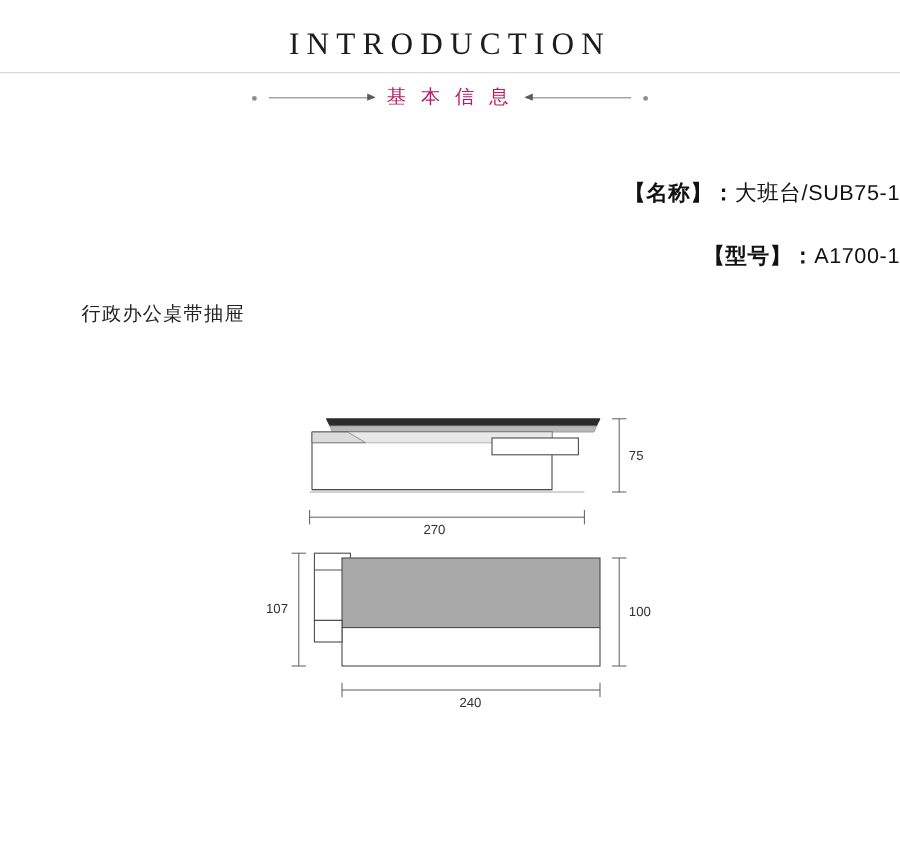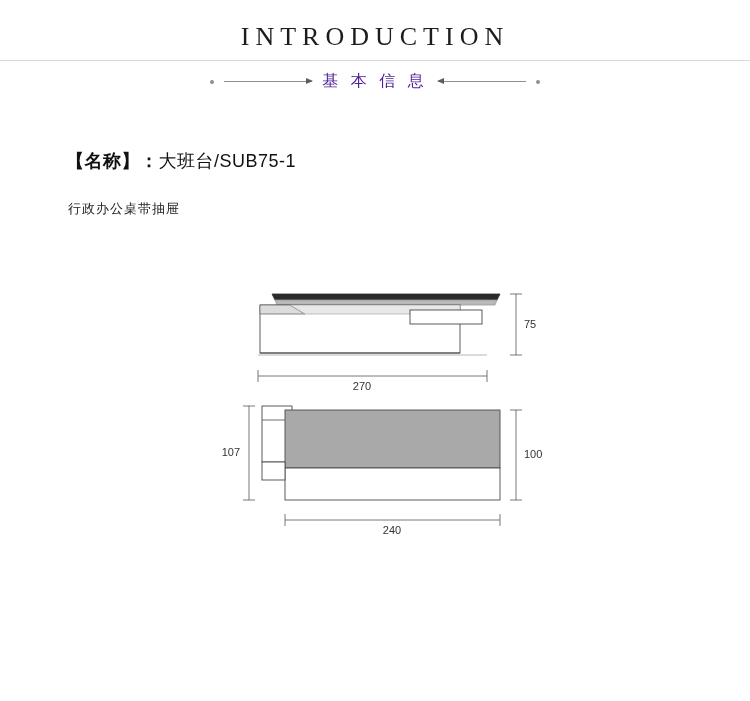--- a/index.html
+++ b/index.html
@@ -70,46 +70,47 @@
   .sub-dot {
     width: 4px;
     height: 4px;
     background: #8e8e8e;
     border-radius: 50%;
     display: inline-block;
   }
   .header-subtitle {
     font-size: 16px;
     letter-spacing: 4px;
-    color: #4c1d95;
+    color: #be185d;
   }
 
   
   .specs {
     margin-top: 56px;
     padding-left: 66px;
   }
   .spec-row {
     font-size: 18px;
     line-height: 26px;
     margin-bottom: 26px;
     color: #111;
     letter-spacing: 0.5px;
+    text-align: right;
   }
   .spec-key {
     font-weight: bold;
   }
   .spec-val {
     font-weight: normal;
   }
 
   .note {
     margin-top: 20px;
     padding-left: 68px;
-    font-size: 13px;
+    font-size: 16px;
     color: #222;
     letter-spacing: 1px;
   }
 
   
   .drawings {
     position: relative;
     margin-top: 30px;
     width: 750px;
     height: 290px;
@@ -135,20 +136,23 @@
     <span class="header-subtitle">基 本 信 息</span>
     <span class="sub-line right"></span>
     <span class="sub-dot"></span>
   </div>
 </div>
 
 <div class="specs">
   <div class="spec-row">
     <span class="spec-key">【名称】：</span><span class="spec-val">大班台/SUB75-1</span>
   </div>
+  <div class="spec-row">
+    <span class="spec-key">【型号】：</span><span class="spec-val">A1700-1</span>
+  </div>
 </div>
 
 <div class="note">行政办公桌带抽屉</div>
 
 <div class="drawings">
   <svg width="750" height="290" viewBox="0 0 750 290" xmlns="http://www.w3.org/2000/svg">
 
     <g>
 
       <polygon points="272,46 500,46 497,52 275,52" fill="#2b2b2b" stroke="#2b2b2b" stroke-width="0.8"></polygon>

